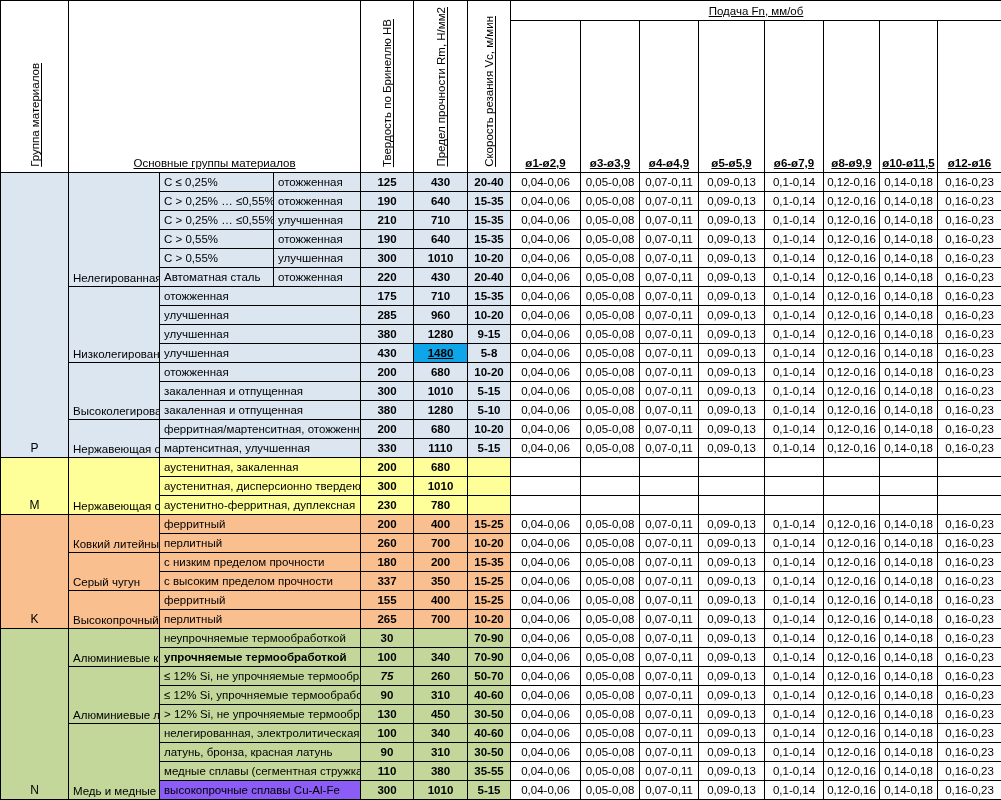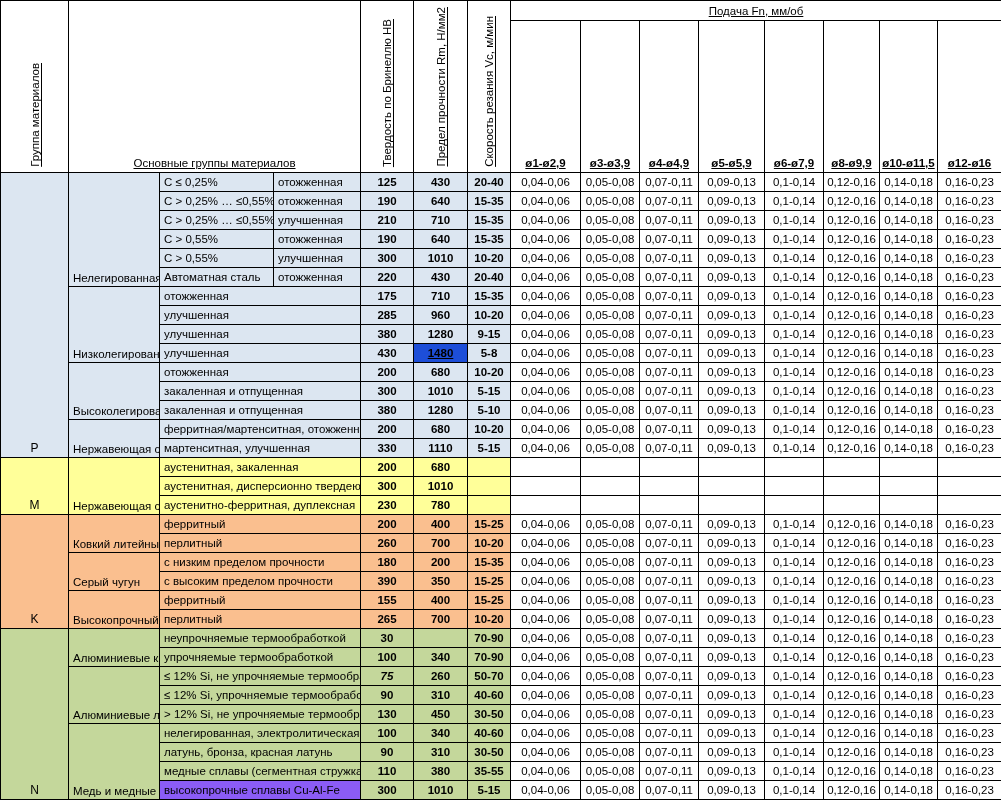--- a/index.html
+++ b/index.html
@@ -203,21 +203,21 @@
         <td class="feed">0,07-0,11</td>
         <td class="feed">0,09-0,13</td>
         <td class="feed">0,1-0,14</td>
         <td class="feed">0,12-0,16</td>
         <td class="feed">0,14-0,18</td>
         <td class="feed">0,16-0,23</td>
       </tr>
       <tr>
         <td class="mat" colspan="2" style="background: rgb(220, 230, 241);">улучшенная</td>
         <td class="num" style="background: rgb(220, 230, 241);">430</td>
-        <td class="num" style="background: #1d4ed8; text-decoration: underline;">1480</td>
+        <td class="num" style="background: #0ea5e9; text-decoration: underline;">1480</td>
         <td class="num" style="background: rgb(220, 230, 241);">5-8</td>
         <td class="feed">0,04-0,06</td>
         <td class="feed">0,05-0,08</td>
         <td class="feed">0,07-0,11</td>
         <td class="feed">0,09-0,13</td>
         <td class="feed">0,1-0,14</td>
         <td class="feed">0,12-0,16</td>
         <td class="feed">0,14-0,18</td>
         <td class="feed">0,16-0,23</td>
       </tr>
@@ -377,21 +377,21 @@
         <td class="feed">0,05-0,08</td>
         <td class="feed">0,07-0,11</td>
         <td class="feed">0,09-0,13</td>
         <td class="feed">0,1-0,14</td>
         <td class="feed">0,12-0,16</td>
         <td class="feed">0,14-0,18</td>
         <td class="feed">0,16-0,23</td>
       </tr>
       <tr>
         <td class="mat" colspan="2" style="background: rgb(250, 191, 143);">с высоким пределом прочности</td>
-        <td class="num" style="background: rgb(250, 191, 143);">390</td>
+        <td class="num" style="background: rgb(250, 191, 143);">337</td>
         <td class="num" style="background: rgb(250, 191, 143);">350</td>
         <td class="num" style="background: rgb(250, 191, 143);">15-25</td>
         <td class="feed">0,04-0,06</td>
         <td class="feed">0,05-0,08</td>
         <td class="feed">0,07-0,11</td>
         <td class="feed">0,09-0,13</td>
         <td class="feed">0,1-0,14</td>
         <td class="feed">0,12-0,16</td>
         <td class="feed">0,14-0,18</td>
         <td class="feed">0,16-0,23</td>
@@ -435,21 +435,21 @@
         <td class="feed">0,04-0,06</td>
         <td class="feed">0,05-0,08</td>
         <td class="feed">0,07-0,11</td>
         <td class="feed">0,09-0,13</td>
         <td class="feed">0,1-0,14</td>
         <td class="feed">0,12-0,16</td>
         <td class="feed">0,14-0,18</td>
         <td class="feed">0,16-0,23</td>
       </tr>
       <tr>
-        <td class="mat" colspan="2" style="background: rgb(196, 215, 155);">упрочняемые термообработкой</td>
+        <td class="mat" colspan="2" style="background: rgb(196, 215, 155); font-weight: bold;">упрочняемые термообработкой</td>
         <td class="num" style="background: rgb(196, 215, 155);">100</td>
         <td class="num" style="background: rgb(196, 215, 155);">340</td>
         <td class="num" style="background: rgb(196, 215, 155);">70-90</td>
         <td class="feed">0,04-0,06</td>
         <td class="feed">0,05-0,08</td>
         <td class="feed">0,07-0,11</td>
         <td class="feed">0,09-0,13</td>
         <td class="feed">0,1-0,14</td>
         <td class="feed">0,12-0,16</td>
         <td class="feed">0,14-0,18</td>

